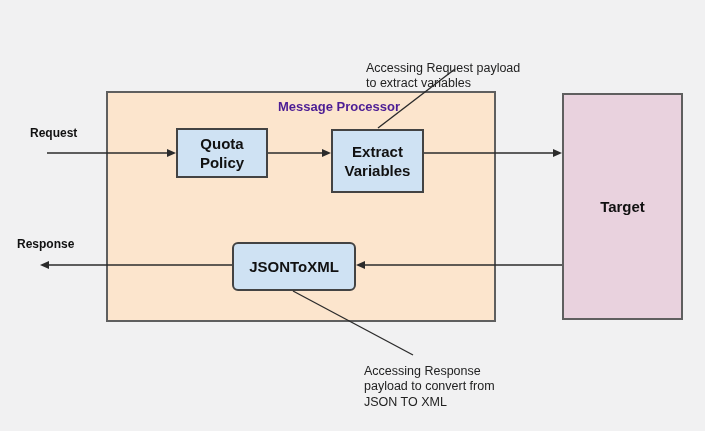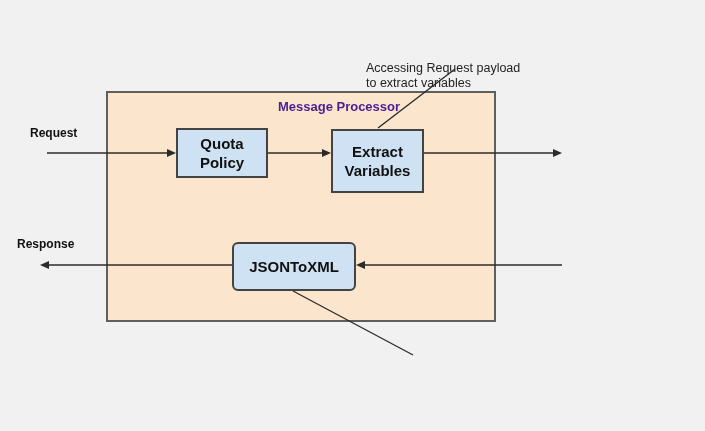--- a/index.html
+++ b/index.html
@@ -90,26 +90,30 @@
 
   <div class="mp-box"></div>
   <div class="mp-title">Message Processor</div>
 
   <div class="node policy quota">Quota
 Policy</div>
   <div class="node policy extract">Extract
 Variables</div>
   <div class="node policy jsonxml">JSONToXML</div>
 
+  <div class="node target">Target</div>
 
   <div class="flow-label lbl-request">Request</div>
   <div class="flow-label lbl-response">Response</div>
 
   <div class="annotation ann-top">Accessing Request payload
 to extract variables</div>
+  <div class="annotation ann-bottom">Accessing Response
+payload to convert from
+JSON TO XML</div>
 
   <svg class="overlay" viewBox="0 0 705 431" xmlns="http://www.w3.org/2000/svg">
 
     <line x1="47" y1="153" x2="169" y2="153"></line>
     <polygon points="176,153 167,149 167,157"></polygon>
 
     <line x1="268" y1="153" x2="324" y2="153"></line>
     <polygon points="331,153 322,149 322,157"></polygon>
 
     <line x1="424" y1="153" x2="555" y2="153"></line>

